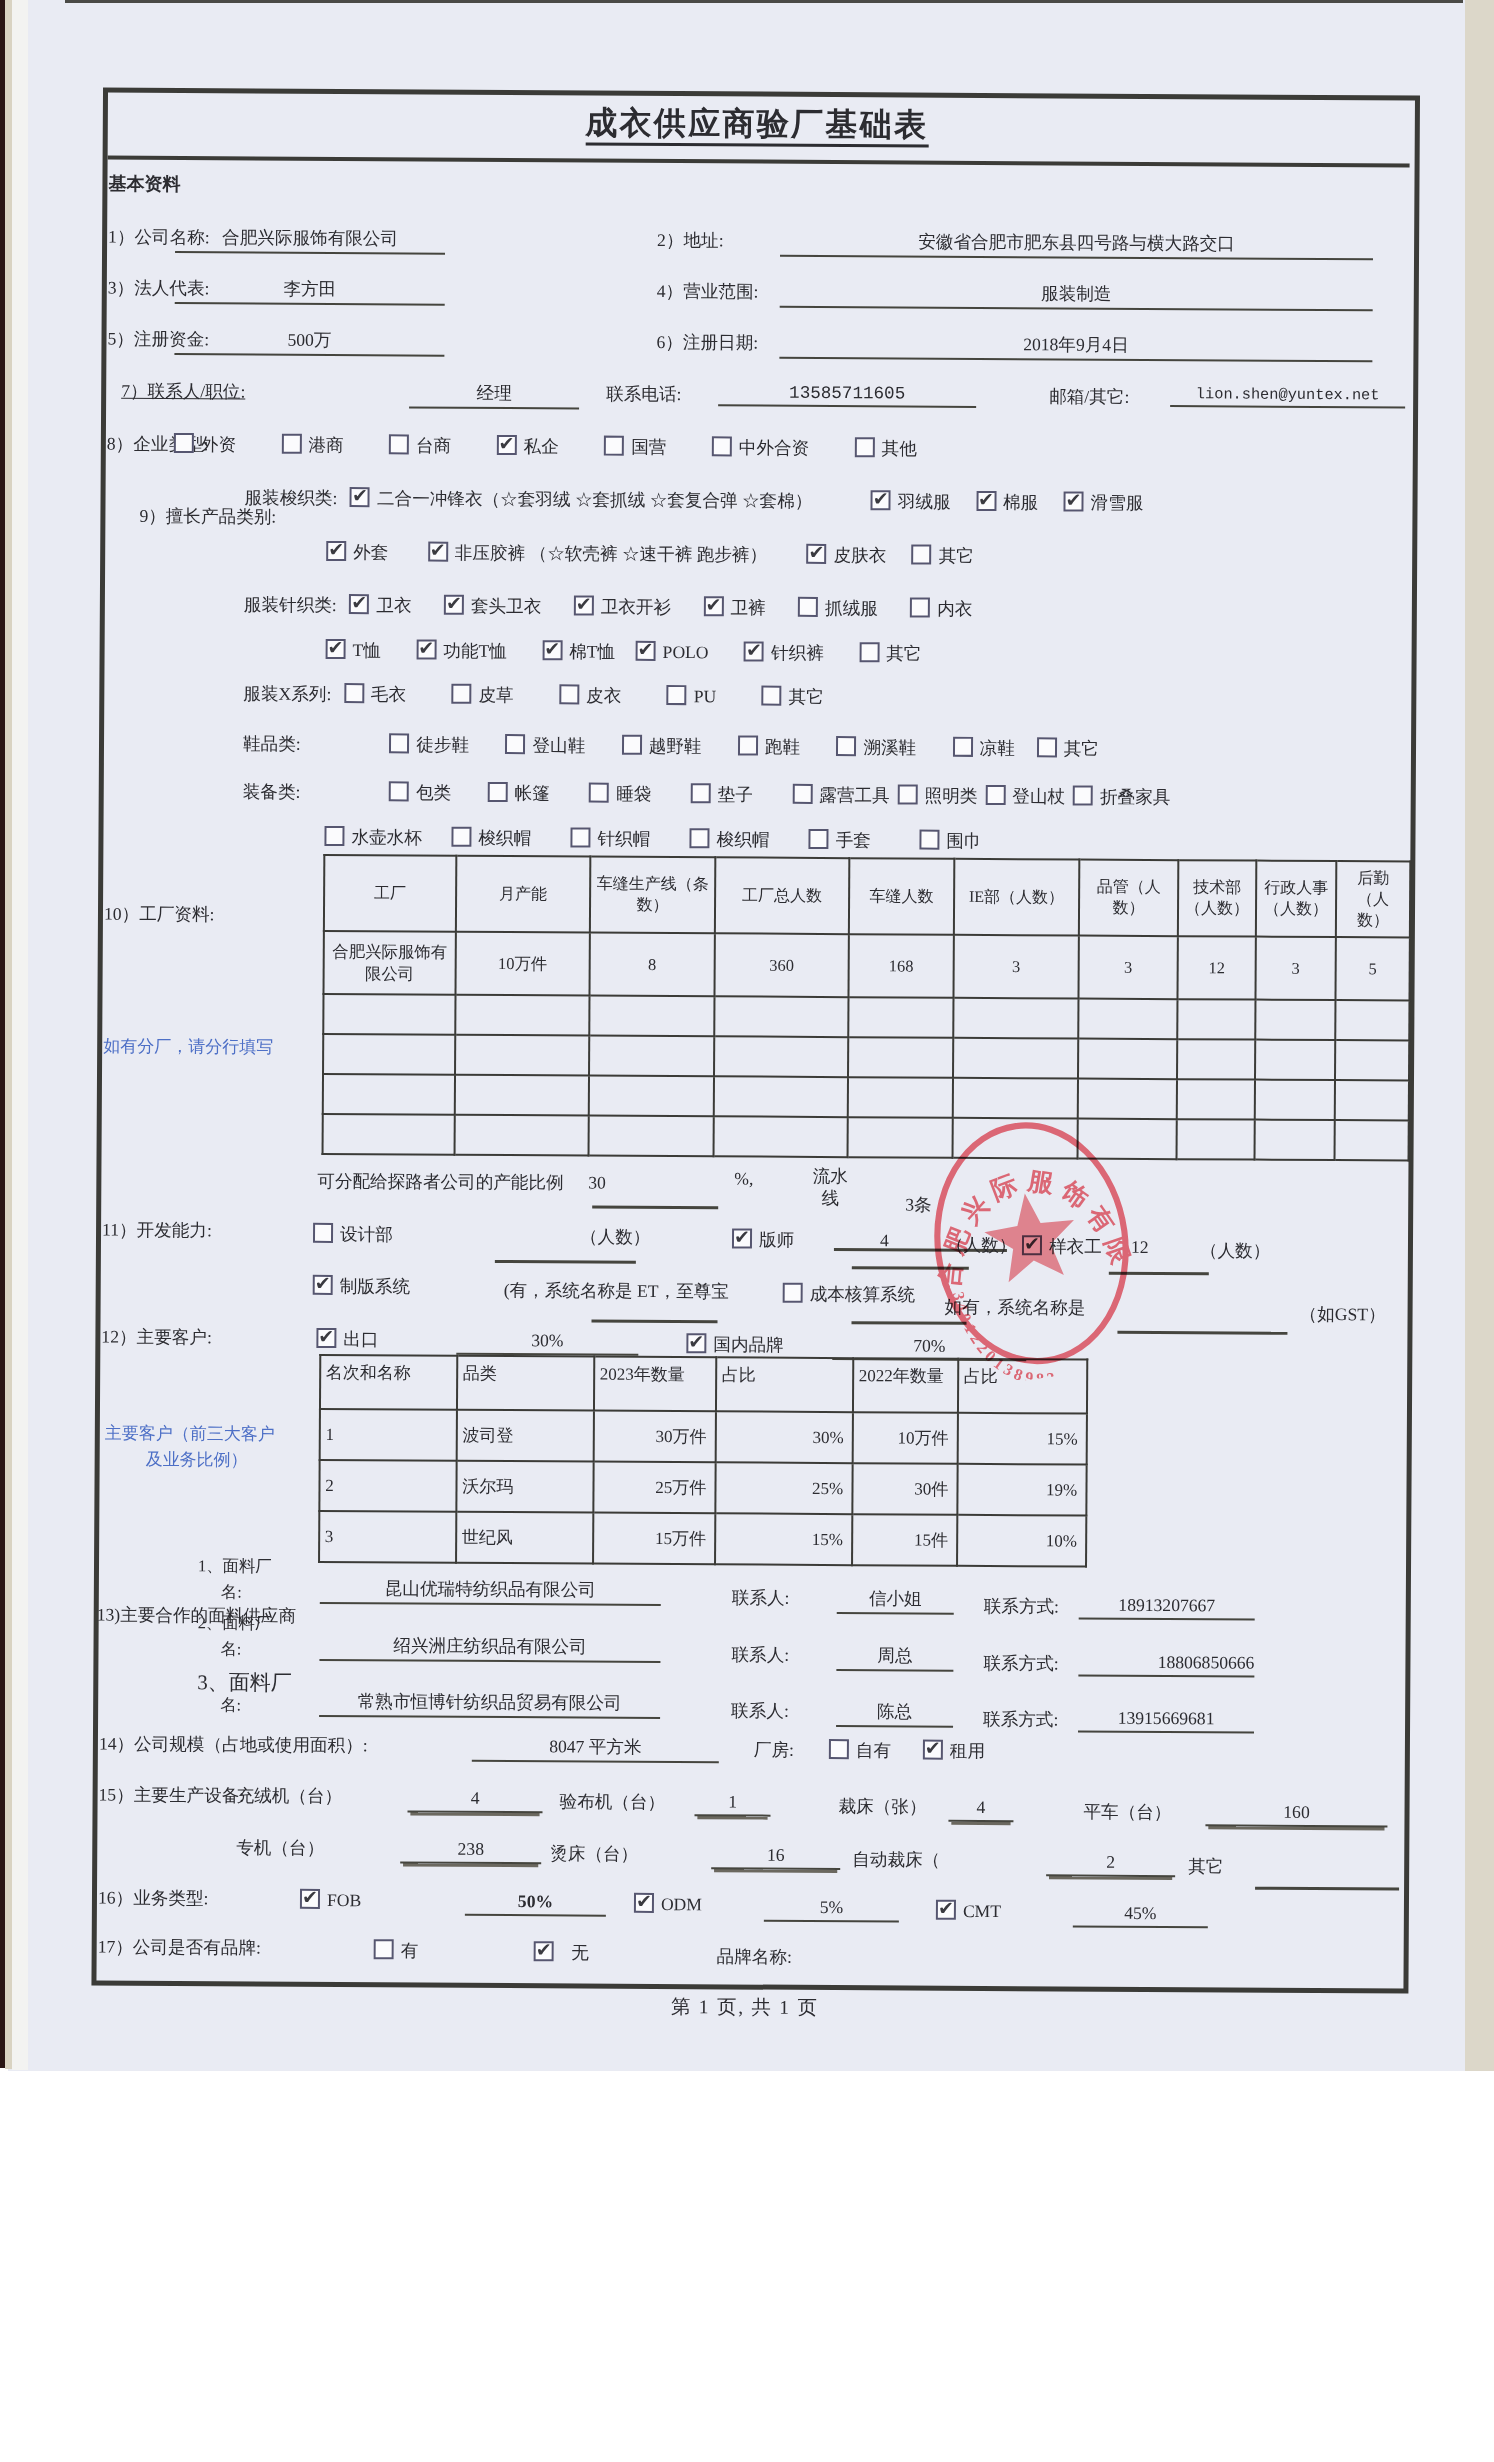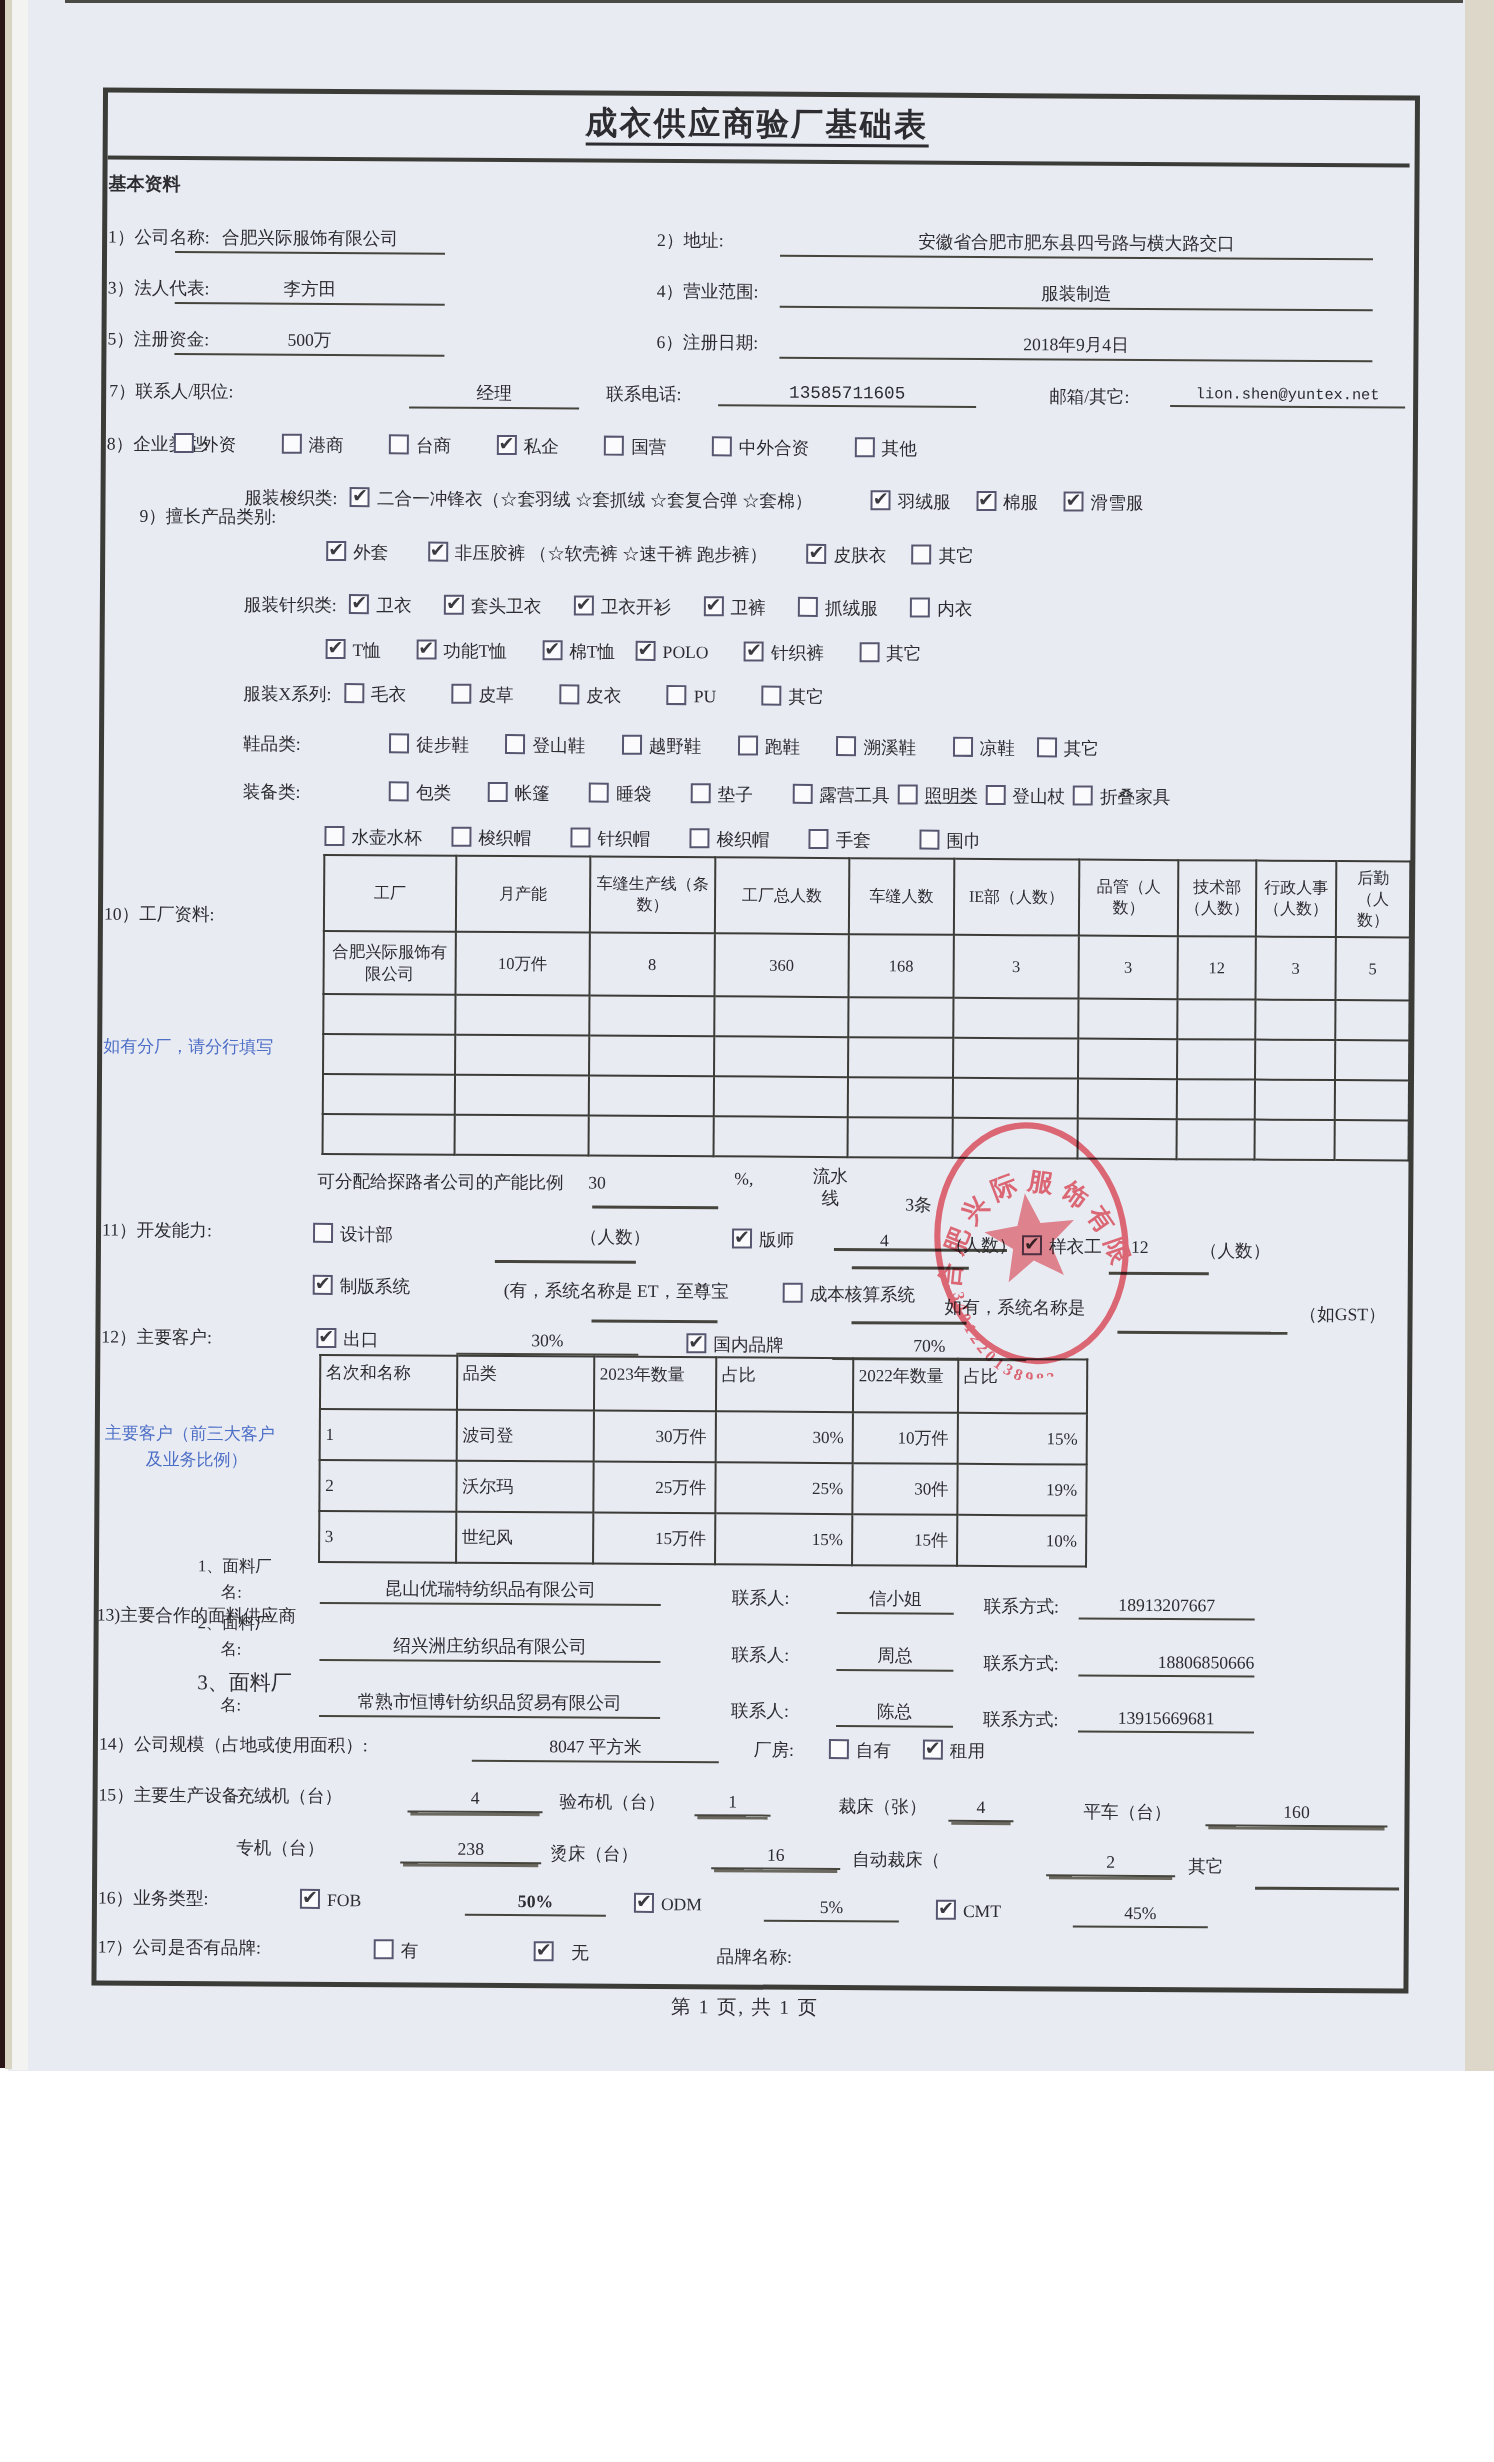--- a/index.html
+++ b/index.html
@@ -74,21 +74,21 @@
   <div class="t" style="left:109px;top:276px;">3）法人代表:</div>
   <div class="t" style="left:176px;top:276px;"><span class="val" style="width:270px;">李方田</span></div>
   <div class="t" style="left:658px;top:276px;">4）营业范围:</div>
   <div class="t" style="left:781px;top:276px;"><span class="val" style="width:593px;">服装制造</span></div>
 
   <div class="t" style="left:109px;top:327px;">5）注册资金:</div>
   <div class="t" style="left:176px;top:327px;"><span class="val" style="width:270px;">500万</span></div>
   <div class="t" style="left:658px;top:327px;">6）注册日期:</div>
   <div class="t" style="left:781px;top:327px;"><span class="val" style="width:593px;">2018年9月4日</span></div>
 
-  <div class="t" style="left:111px;top:379px;">7）联系人/职位:</div>
+  <div class="t" style="left:123px;top:379px;text-decoration:underline;">7）联系人/职位:</div>
   <div class="t" style="left:411px;top:379px;"><span class="val" style="width:170px;">经理</span></div>
   <div class="t" style="left:608px;top:379px;">联系电话:</div>
   <div class="t" style="left:720px;top:379px;font-family:'Liberation Mono','DejaVu Sans Mono',monospace;"><span class="val" style="width:258px;">13585711605</span></div>
   <div class="t" style="left:1051px;top:379px;">邮箱/其它:</div>
   <div class="t" style="left:1172px;top:379px;font-family:'Liberation Mono','DejaVu Sans Mono',monospace;font-size:15.3px;"><span class="val" style="width:235px;">lion.shen@yuntex.net</span></div>
 
   <div class="t" style="left:109px;top:432px;">8）企业类型:</div>
   <div class="t" style="left:176px;top:432px;">
     <span class="eopt"><span class="cb"></span><span>外资</span></span>
     <span class="eopt"><span class="cb"></span><span>港商</span></span>
@@ -155,21 +155,21 @@
     <span class="opt"><span class="cb"></span><span>其它</span></span>
   </div>
 
   <div class="t" style="left:247px;top:779px;">
     <span class="pfx">装备类:</span>
     <span class="opt" style="margin-left:76px;margin-right:32px;"><span class="cb"></span><span>包类</span></span>
     <span class="opt" style="margin-right:35px;"><span class="cb"></span><span>帐篷</span></span>
     <span class="opt" style="margin-right:35px;"><span class="cb"></span><span>睡袋</span></span>
     <span class="opt" style="margin-right:35px;"><span class="cb"></span><span>垫子</span></span>
     <span class="opt" style="margin-right:3.5px;"><span class="cb"></span><span>露营工具</span></span>
-    <span class="opt" style="margin-right:3.5px;text-decoration:underline;"><span class="cb"></span><span>照明类</span></span>
+    <span class="opt" style="margin-right:3.5px;"><span class="cb"></span><span>照明类</span></span>
     <span class="opt" style="margin-right:3.5px;"><span class="cb"></span><span>登山杖</span></span>
     <span class="opt"><span class="cb"></span><span>折叠家具</span></span>
   </div>
 
   <div class="t" style="left:329px;top:824px;">
     <span class="opt" style="margin-right:25px;"><span class="cb"></span><span>水壶水杯</span></span>
     <span class="opt" style="margin-right:35px;"><span class="cb"></span><span>梭织帽</span></span>
     <span class="opt" style="margin-right:35px;"><span class="cb"></span><span>针织帽</span></span>
     <span class="opt" style="margin-right:35px;"><span class="cb"></span><span>梭织帽</span></span>
     <span class="opt" style="margin-right:44px;text-align:right;"><span class="cb"></span><span>手套</span></span>

